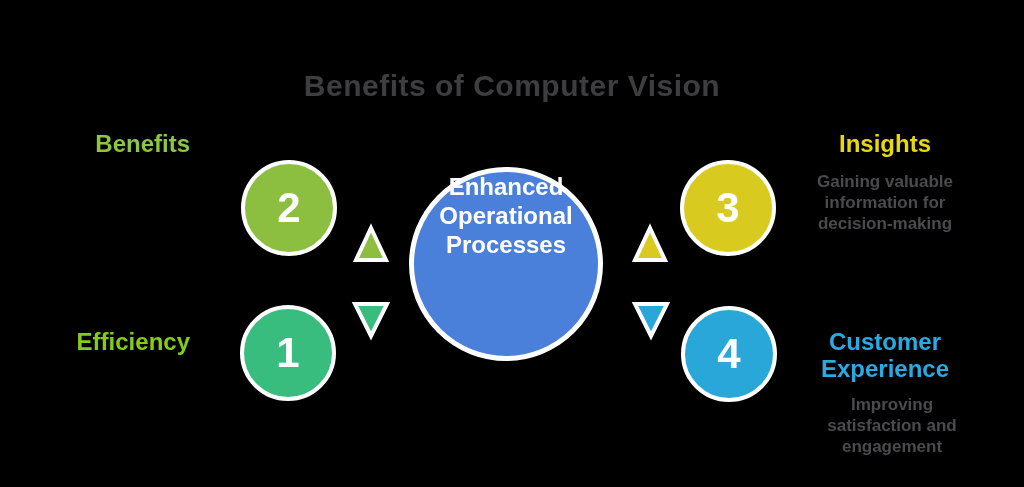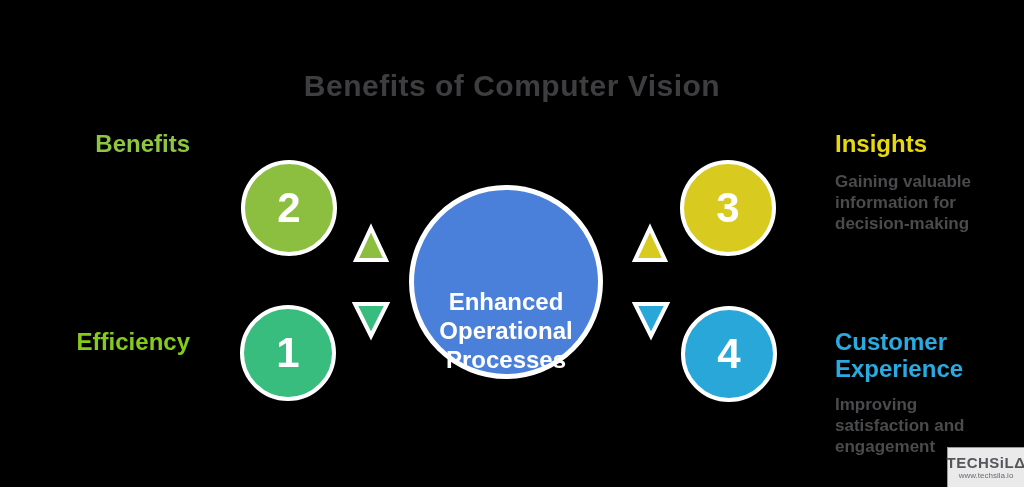--- a/index.html
+++ b/index.html
@@ -25,21 +25,21 @@
   }
   .heading { position: absolute; font-size: 24px; white-space: pre-line; line-height: 27px; }
   .desc {
     position: absolute;
     font-size: 17px;
     line-height: 21px;
     color: #4A4B4D;
     white-space: pre-line;
   }
   .left-col  { left: 20px;  width: 170px; text-align: right; }
-  .right-col { left: 835px; width: 180px; text-align: left; }
+  .right-col { left: 795px; width: 180px; text-align: center; }
 
   .h-accuracy   { color: #8DC63F; }
   .h-efficiency { color: #84cc16; }
   .h-insights   { color: #E8D90D; }
   .h-customer   { color: #29ABE2; }
 
   .circle {
     position: absolute;
     width: 96px; height: 96px;
     border-radius: 50%;
@@ -48,26 +48,26 @@
     color: #FFFFFF;
     font-size: 42px;
   }
   .c1 { left: 240px; top: 305px; background: #39BD7E; }
   .c2 { left: 241px; top: 160px; background: #8CBF3F; }
   .c3 { left: 680px; top: 160px; background: #D8CA1E; }
   .c4 { left: 681px; top: 306px; background: #29A7D9; }
 
   .center-circle {
     position: absolute;
-    left: 409px; top: 185px;
+    left: 409px; top: 167px;
     width: 194px; height: 194px;
     border-radius: 50%;
     border: 5px solid #FFFFFF;
     background: #4A80D9;
-    display: flex; align-items: flex-end; justify-content: center;
+    display: flex; align-items: flex-start; justify-content: center;
     text-align: center;
     color: #FFFFFF;
     font-size: 24px;
     line-height: 29px;
     white-space: pre-line;
   }
   .tri { position: absolute; }
   .tri-up-left    { left: 351px; top: 223px; }
   .tri-down-left  { left: 350px; top: 299px; }
   .tri-up-right   { left: 630px; top: 223px; }
@@ -98,21 +98,21 @@
 
   <div class="heading left-col h-efficiency" style="top:328px;">Efficiency</div>
 
   <div class="heading right-col h-insights" style="top:130px;">Insights</div>
   <div class="desc right-col" style="top:171px;">Gaining valuable
 information for
 decision-making</div>
 
   <div class="heading right-col h-customer" style="top:328px;">Customer
 Experience</div>
-  <div class="desc right-col" style="top:394px;">Improving
+  <div class="desc right-col" style="top:394px;margin-left:7px;">Improving
 satisfaction and
 engagement</div>
 
   <div class="circle c2">
     <span>2</span>
   </div>
   <div class="circle c1">
     <span>1</span>
   </div>
   <div class="circle c3">
@@ -134,18 +134,14 @@
   <svg class="tri tri-down-left" width="42" height="42" viewBox="0 0 42 42">
     <polygon points="5,5 37,5 21,37" fill="#39BD7E" stroke="#FFFFFF" stroke-width="4" stroke-linejoin="miter"></polygon>
   </svg>
   <svg class="tri tri-up-right" width="40" height="42" viewBox="0 0 40 42">
     <polygon points="20,5 35,37 5,37" fill="#D8CA1E" stroke="#FFFFFF" stroke-width="4" stroke-linejoin="miter"></polygon>
   </svg>
   <svg class="tri tri-down-right" width="42" height="42" viewBox="0 0 42 42">
     <polygon points="5,5 37,5 21,37" fill="#29A7D9" stroke="#FFFFFF" stroke-width="4" stroke-linejoin="miter"></polygon>
   </svg>
 
-  <div class="logo-box">
-    <div class="logo-name">TECHSiLΔ</div>
-    <div class="logo-url">www.techsila.io</div>
-  </div>
 
 </div>
 
 </body></html>

